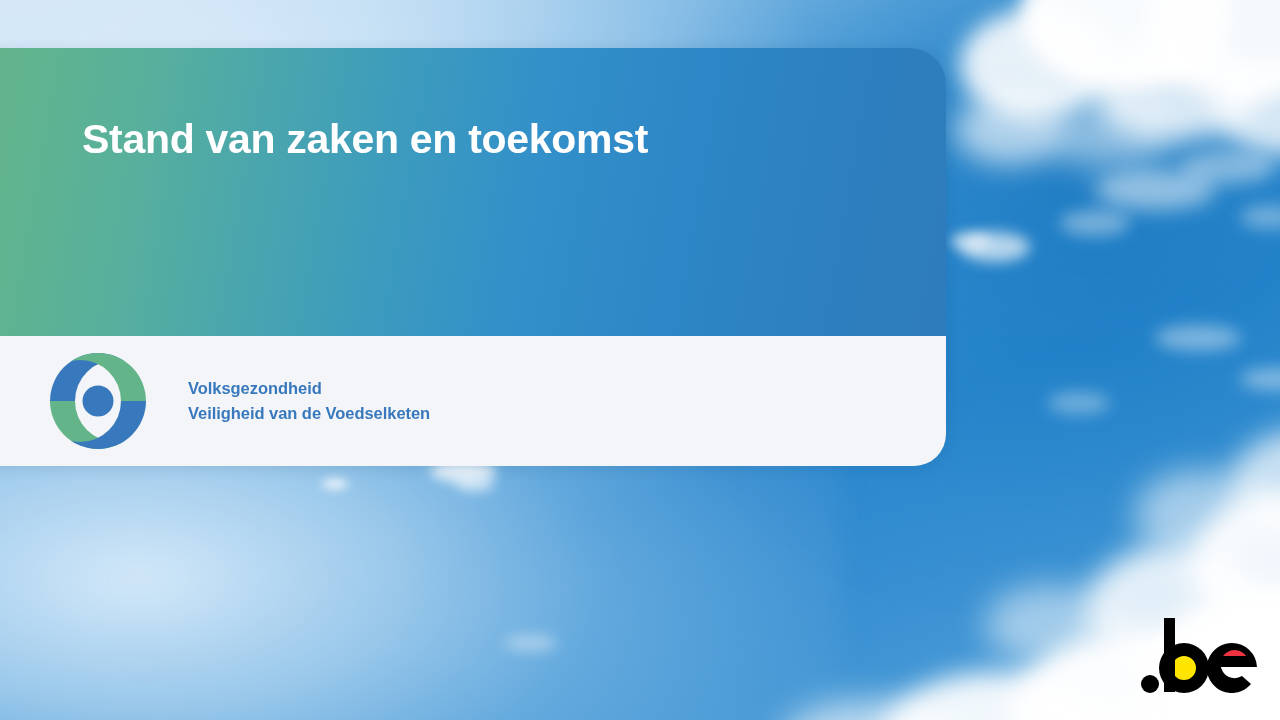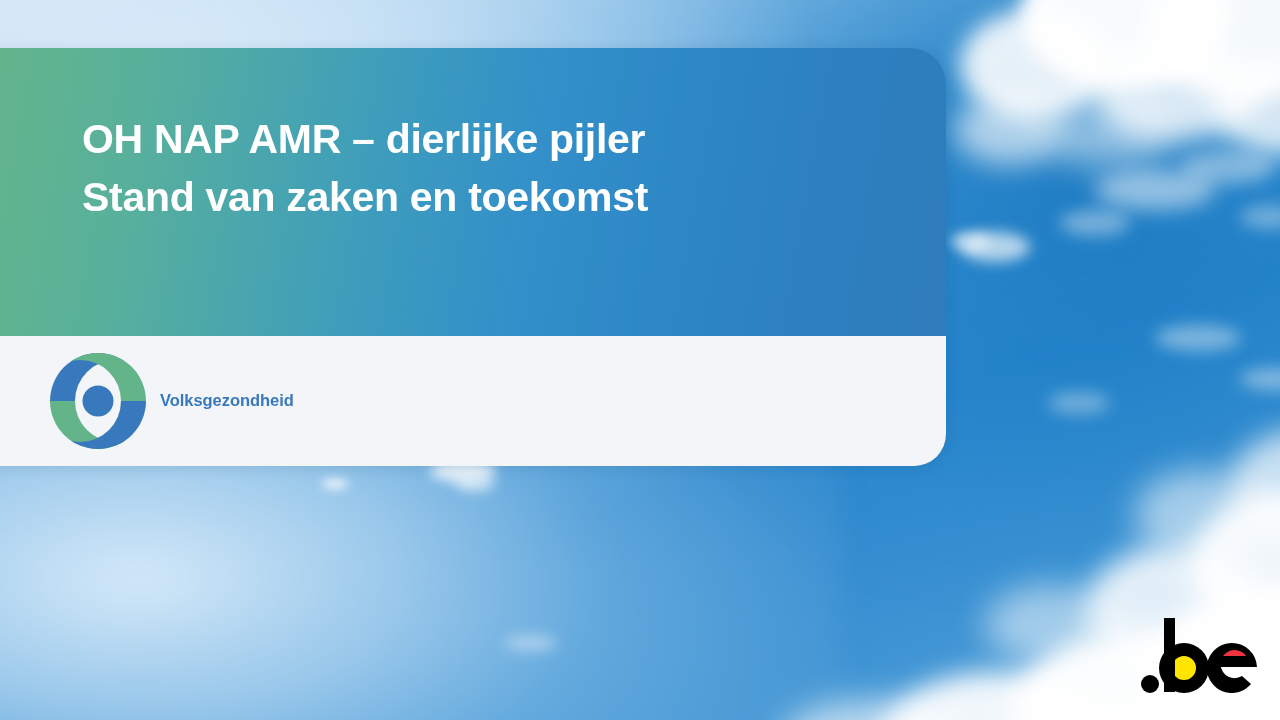--- a/index.html
+++ b/index.html
@@ -153,21 +153,21 @@
     position:relative;
     height:130px;
     background:#f4f5f8;
     display:flex;
     align-items:center;
     padding-left:108px;
   }
   .brand {
     display:flex;
     align-items:center;
-    gap:12px;
+    gap:40px;
   }
   .brand-mark { width:100px; height:100px; flex:none; display:block; }
   .brand-text {
     color:#3879bd;
     font-size:16.5px;
     font-weight:bold;
     line-height:1.52;
     letter-spacing:-0.05px;
   }
 
@@ -228,21 +228,20 @@
       <div class="cloud cl-w-2"></div>
     <div class="cloud cl-w-3"></div>
       <div class="cloud cl-w-4"></div>
     <div class="cloud cl-w-5"></div>
   </div>
 
   <div id="card">
 
     <div class="card-banner">
       <div class="title-block">
-        <div class="title-line">OH NAP AMR – dierlijke pijler</div>
         <div class="title-line">Stand van zaken en toekomst</div>
       </div>
     </div>
 
     <div class="card-footer">
       <div class="brand">
 
         <svg class="brand-mark" viewBox="0 0 100 100">
           <defs>
             <clipPath id="leftHalf">
@@ -278,20 +277,21 @@
           <g mask="url(#mRight)">
             <rect x="0" y="0" width="100" height="50" fill="#63b489"></rect>
             <rect x="0" y="50" width="100" height="50" fill="#3879bd"></rect>
           </g>
 
           <circle cx="50" cy="50" r="15.5" fill="#3879bd"></circle>
         </svg>
 
         <div class="brand-text">
           <div>Volksgezondheid</div>
+          <div>Veiligheid van de Voedselketen</div>
         </div>
 
       </div>
     </div>
   </div>
 
   <svg id="be-logo" viewBox="0 0 120 92">
     <defs>
       <clipPath id="bBowl">
           <circle cx="46" cy="58" r="18"></circle>

